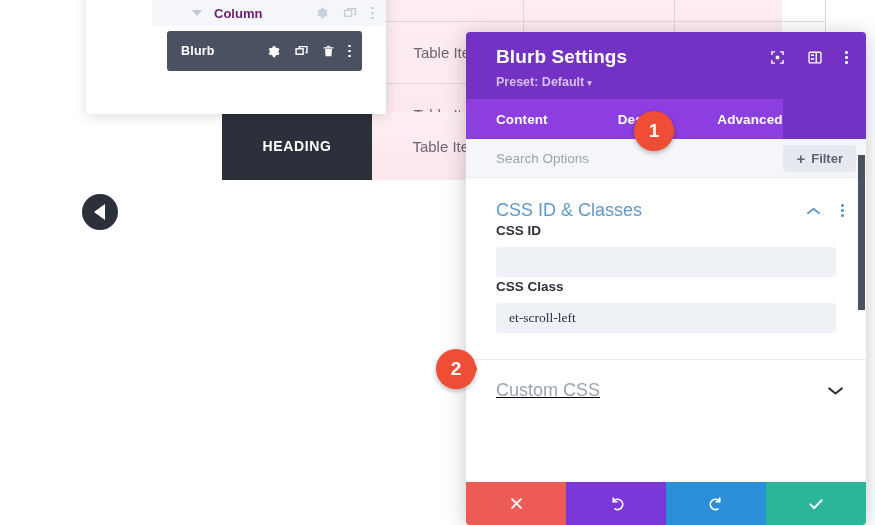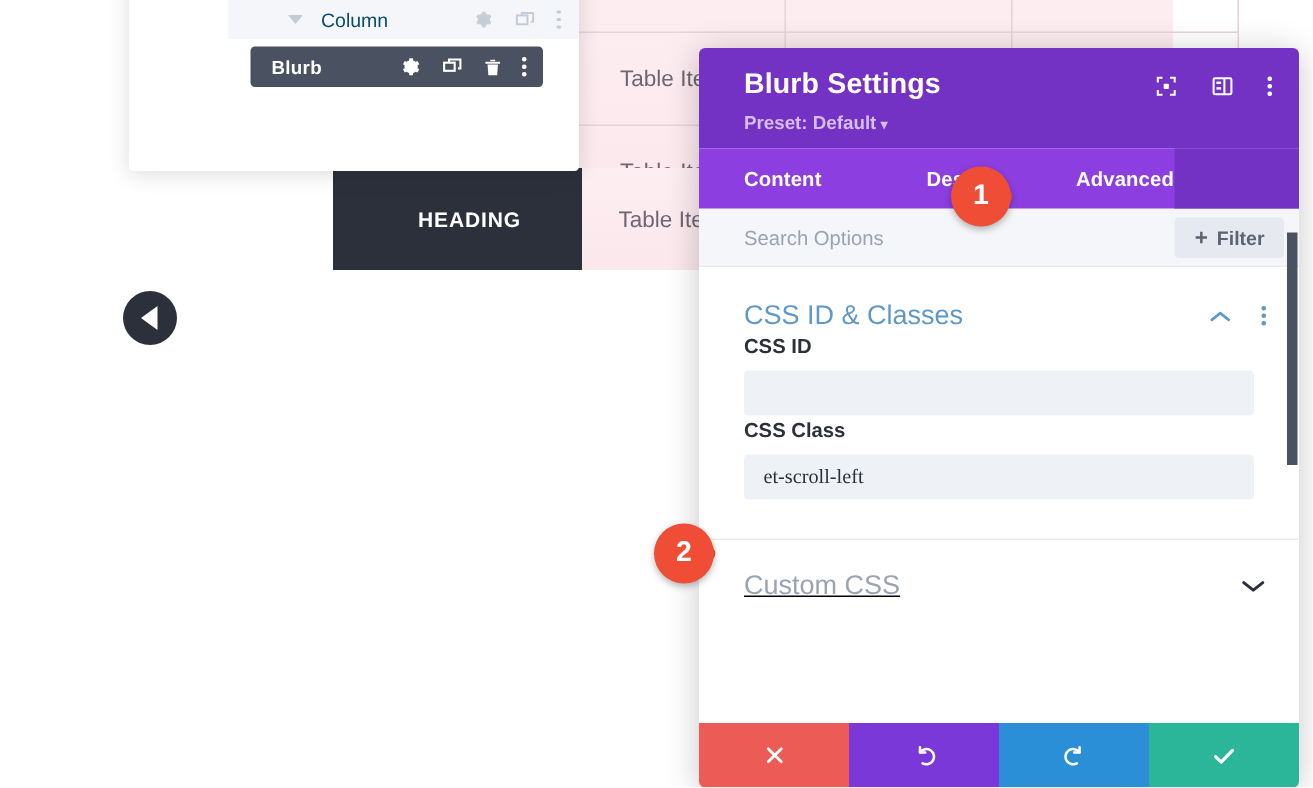--- a/index.html
+++ b/index.html
@@ -21,21 +21,20 @@
   .bg-cell{
     flex:0 0 150px;border-right:1px solid #e3d4d9;border-bottom:1px solid #e3d4d9;
     display:flex;align-items:center;justify-content:center;
     color:#6f6673;font-size:15px;
   }
   .bg-heading-cell{
     position:absolute;left:222px;top:112px;width:150px;height:68px;
     background:#2b303a;color:#ffffff;font-size:14px;font-weight:bold;letter-spacing:.6px;
     display:flex;align-items:center;justify-content:center;
     border-top-left-radius:4px;
-    padding-left:16px;
   }
   .bg-heading-row{
     position:absolute;left:222px;top:112px;width:560px;height:68px;
     background:linear-gradient(180deg,#fdeef1 0%,#fbe7ec 100%);
     display:flex;
   }
   .bg-heading-row .bg-cell{flex:0 0 150px;height:68px;border-bottom:none;}
   .bg-left-spine{
     position:absolute;left:222px;top:-40px;width:10px;height:220px;background:#2b303a;
   }
@@ -56,25 +55,25 @@
     background:#ffffff;box-shadow:0 2px 14px rgba(0,0,0,.14);border-radius:3px;
   }
   .tree-row-column{
     position:absolute;left:66px;top:34px;width:234px;height:26px;
     background:#f4f6f9;display:flex;align-items:center;
   }
   .tree-caret{
     width:0;height:0;border-left:5px solid transparent;border-right:5px solid transparent;
     border-top:6px solid #c3cbd6;margin-left:40px;margin-right:12px;
   }
-  .tree-label{color:#0c4a6e;font-size:13px;flex:1;}
+  .tree-label{color:#701a75;font-size:13px;flex:1;font-weight:bold;}
   .tree-icons{display:flex;align-items:center;gap:14px;padding-right:12px;color:#c3cbd6;}
 
   .blurb-bar{
-    position:absolute;left:81px;top:65px;width:195px;height:27px;
+    position:absolute;left:81px;top:65px;width:195px;height:40px;
     background:#4a5261;border-radius:3px;display:flex;align-items:center;color:#fff;
   }
   .blurb-bar .name{font-size:12.5px;font-weight:bold;padding-left:14px;flex:1;letter-spacing:.2px;}
   .blurb-bar .icons{display:flex;align-items:center;gap:13px;padding-right:11px;}
 
   .ic{display:inline-flex;align-items:center;justify-content:center;}
   .ic svg{display:block;}
   .dots3{display:inline-flex;flex-direction:column;gap:2.5px;align-items:center;}
   .dots3 i{width:2.6px;height:2.6px;border-radius:50%;background:currentColor;display:block;}
 

